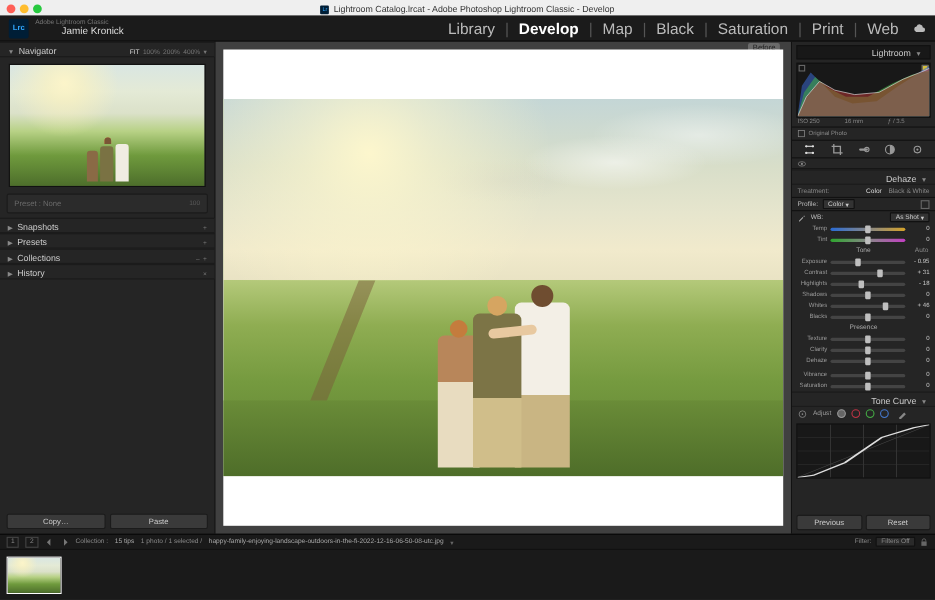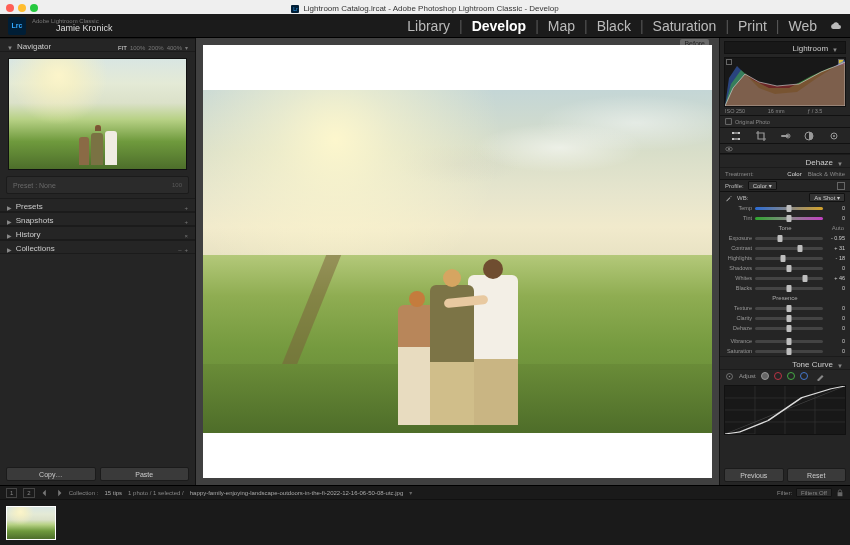--- a/index.html
+++ b/index.html
@@ -213,42 +213,42 @@
             <div class="lhead"></div>
           </div>
         </div>
     </div>
     <div class="preset-slot">
       <span>Preset : None</span>
         <span class="end">100</span>
     </div>
     <div class="phdr">
         <span class="disc">▶</span>
+        <span>Snapshots</span>
+        <span class="spacer"></span>
+        <span class="tiny">+</span>
+      </div>
+    <div class="phdr">
+        <span class="disc">▶</span>
         <span>Presets</span>
         <span class="spacer"></span>
         <span class="tiny">+</span>
-      </div>
-    <div class="phdr">
-        <span class="disc">▶</span>
-        <span>Snapshots</span>
-        <span class="spacer"></span>
-        <span class="tiny">+</span>
-      </div>
-    <div class="phdr">
-        <span class="disc">▶</span>
-        <span>History</span>
-        <span class="spacer"></span>
-        <span class="tiny">×</span>
       </div>
     <div class="phdr">
         <span class="disc">▶</span>
         <span>Collections</span>
         <span class="spacer"></span>
         <span class="tiny">–</span>
         <span class="tiny">+</span>
+      </div>
+    <div class="phdr">
+        <span class="disc">▶</span>
+        <span>History</span>
+        <span class="spacer"></span>
+        <span class="tiny">×</span>
       </div>
     <div class="collapsebar"></div>
     <div class="leftbtns">
       <div class="btn">Copy…</div>
       <div class="btn">Paste</div>
     </div>
   </div>
 
   <div class="center">
     <div class="before-tag">Before</div>

